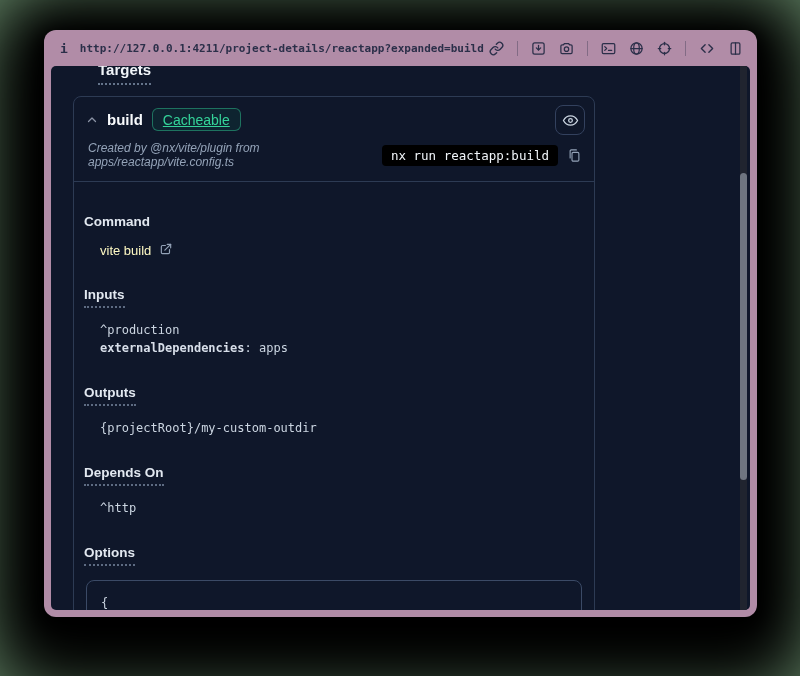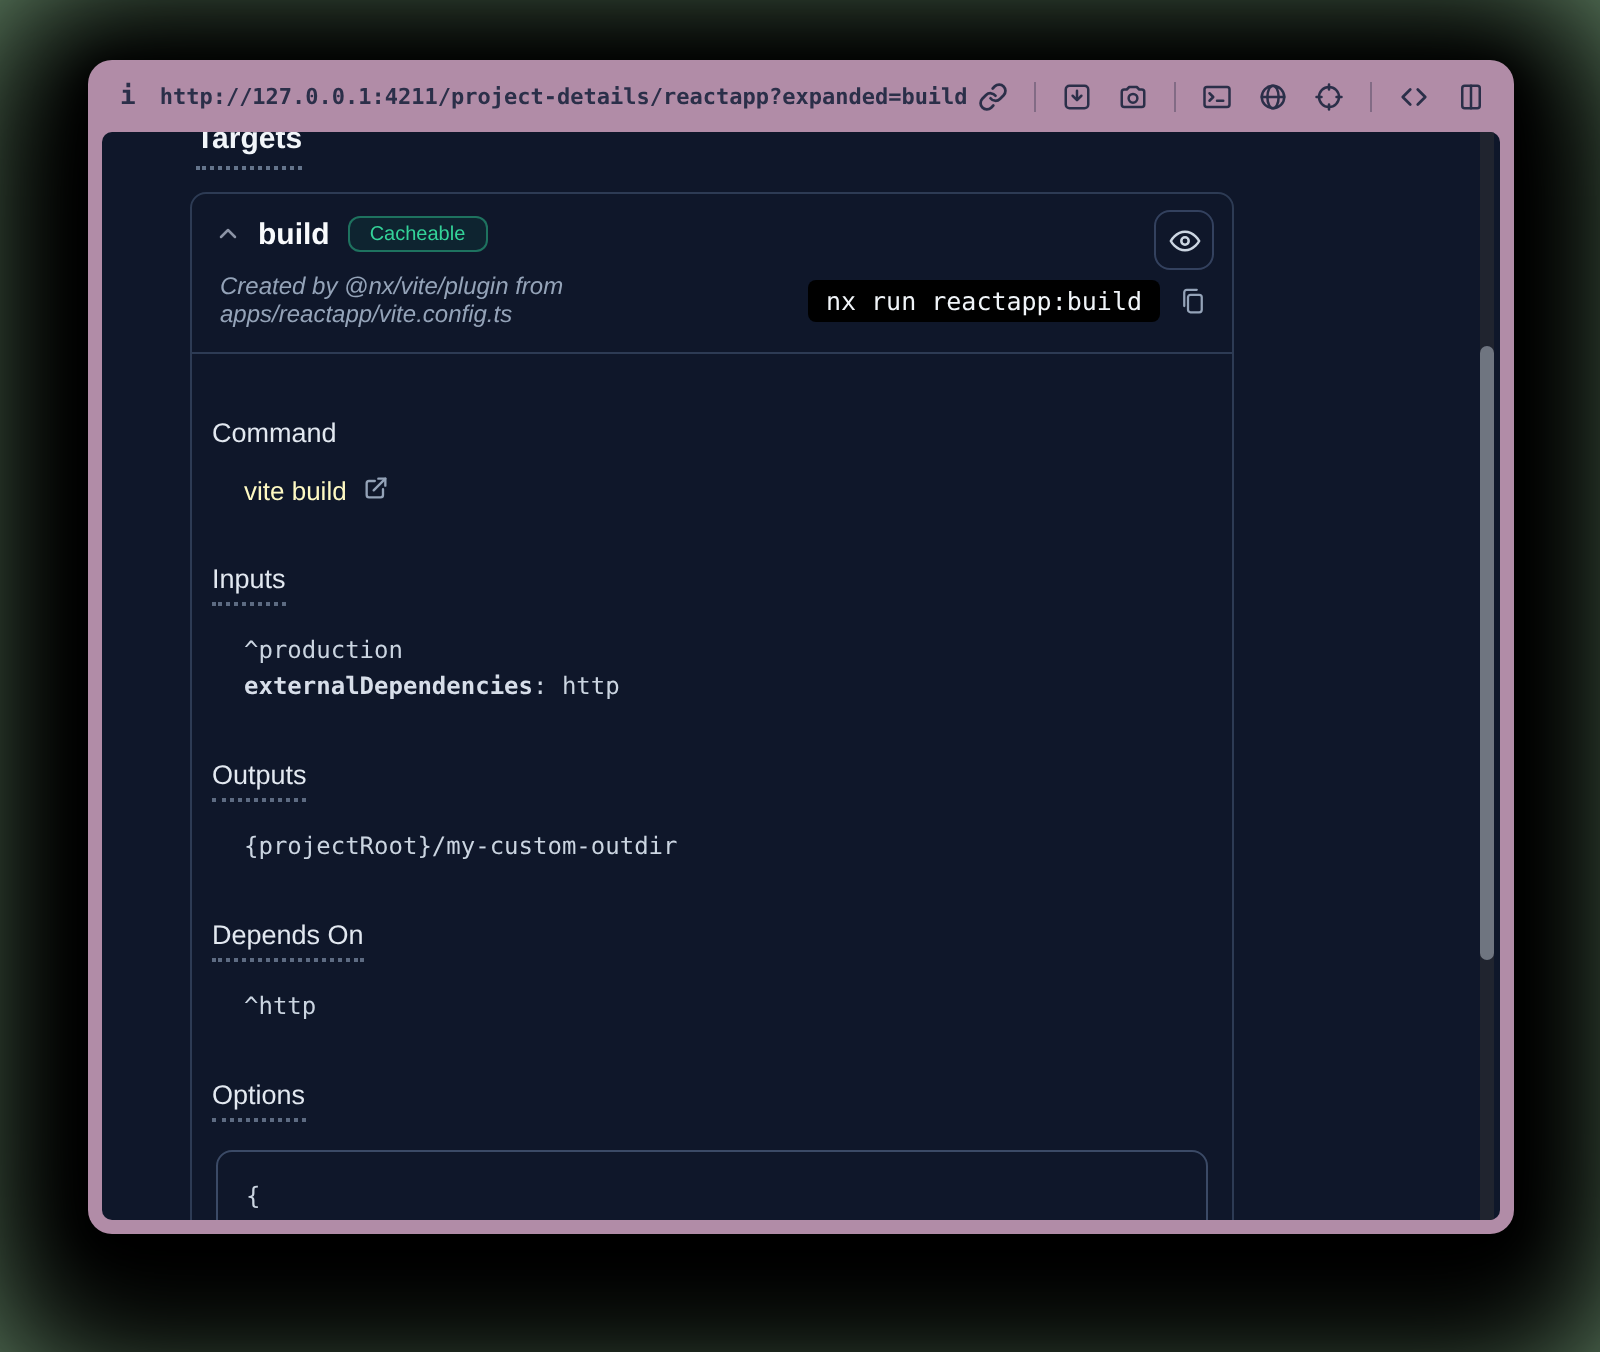--- a/index.html
+++ b/index.html
@@ -32,54 +32,54 @@
     position:absolute; left:7px; right:7px; top:36px; bottom:7px;
     background:#0f172a; border-radius:5px; overflow:hidden;
     padding:0 0 0 22px;
   }
   .targets-h {
     margin-top:-5px; margin-left:25px; color:#f1f5f9;
     font-size:15px; font-weight:700; width:fit-content;
     border-bottom:2px dotted #64748b; padding-bottom:5px;
   }
   .card {
-    margin-left:22px; width:522px;
+    width:522px;
     border:1px solid #2d3b54; border-radius:8px;
     position:relative;
   }
   .card-build { margin-top:11px; }
   .card-head-row {
     display:flex; align-items:center; gap:9px; padding:11px 12px 0 12px;
   }
   .chev { color:#8b93a5; display:flex; align-items:center; }
   .target-name { color:#f8fafc; font-size:15px; font-weight:700; }
   .badge {
-    font-size:10px; color:#34d399; border:1px solid rgba(52,211,153,0.45);
-    background:rgba(16,185,129,0.08); border-radius:6px; padding:2.5px 10px;
+    font-size:14px; color:#34d399; border:1px solid rgba(52,211,153,0.45);
+    background:rgba(16,185,129,0.08); border-radius:6px; padding:2.5px 10px;text-decoration:underline;
   }
   .eye-btn {
     position:absolute; top:8px; right:9px; width:30px; height:30px;
     border:1px solid #33415e; border-radius:8px;
     display:flex; align-items:center; justify-content:center;
     background:transparent; cursor:pointer; color:#cbd5e1;
   }
   .card-sub-row {
     display:flex; align-items:center; padding:10px 12px 12px 14px;
     border-bottom:1px solid #2d3b54;
     justify-content:flex-end;
   }
   .created-by { font-style:italic; color:#94a3b8; font-size:12px; flex:1; }
   .run-chip {
     font-family:"DejaVu Sans Mono", monospace; font-size:12.5px; color:#f1f5f9;
     background:#000000; border-radius:4px; padding:3px 9px; white-space:nowrap;
   }
   .copy-btn { background:none; border:none; color:#94a3b8; margin-left:9px; cursor:pointer; display:flex; }
   .card-body { padding:4px 12px 20px 10px; }
   .section-h {
-    color:#e2e8f0; font-size:13.5px; font-weight:400; margin-top:28px;
+    color:#e2e8f0; font-size:13.5px; font-weight:700; margin-top:28px;
     width:fit-content;
   }
   .section-h.dotted { border-bottom:2px dotted #5d6b82; padding-bottom:4px; }
   .section-v { margin-top:13px; margin-left:16px; }
   .cmd-line { display:flex; align-items:center; gap:8px; color:#fef9c3; font-size:13px; }
   .mono { font-family:"DejaVu Sans Mono", monospace; font-size:12px; color:#cbd5e1; line-height:18px; }
   .mono-bold { font-weight:bold; color:#d7dee9; }
   .json-box {
     margin-top:14px; margin-left:2px; border:1px solid #3b4a66; border-radius:8px;
     padding:13px 14px; 
@@ -204,21 +204,21 @@
                 <path d="M18 13v5a2 2 0 0 1-2 2H6a2 2 0 0 1-2-2V8a2 2 0 0 1 2-2h5"></path>
                 <path d="M14 4h6v6"></path>
                 <path d="M10 14 20 4"></path>
               </svg>
           </span>
         </div>
 
         <h4 class="section-h dotted">Inputs</h4>
         <div class="section-v">
           <div class="mono">^production</div>
-          <div class="mono"><span class="mono-bold">externalDependencies</span><span>: </span><span>http</span></div>
+          <div class="mono"><span class="mono-bold">externalDependencies</span><span>: </span><span>apps</span></div>
         </div>
 
         <h4 class="section-h dotted">Outputs</h4>
         <div class="section-v">
           <div class="mono">{projectRoot}/my-custom-outdir</div>
         </div>
 
         <h4 class="section-h dotted">Depends On</h4>
         <div class="section-v">
           <div class="mono">^http</div>

